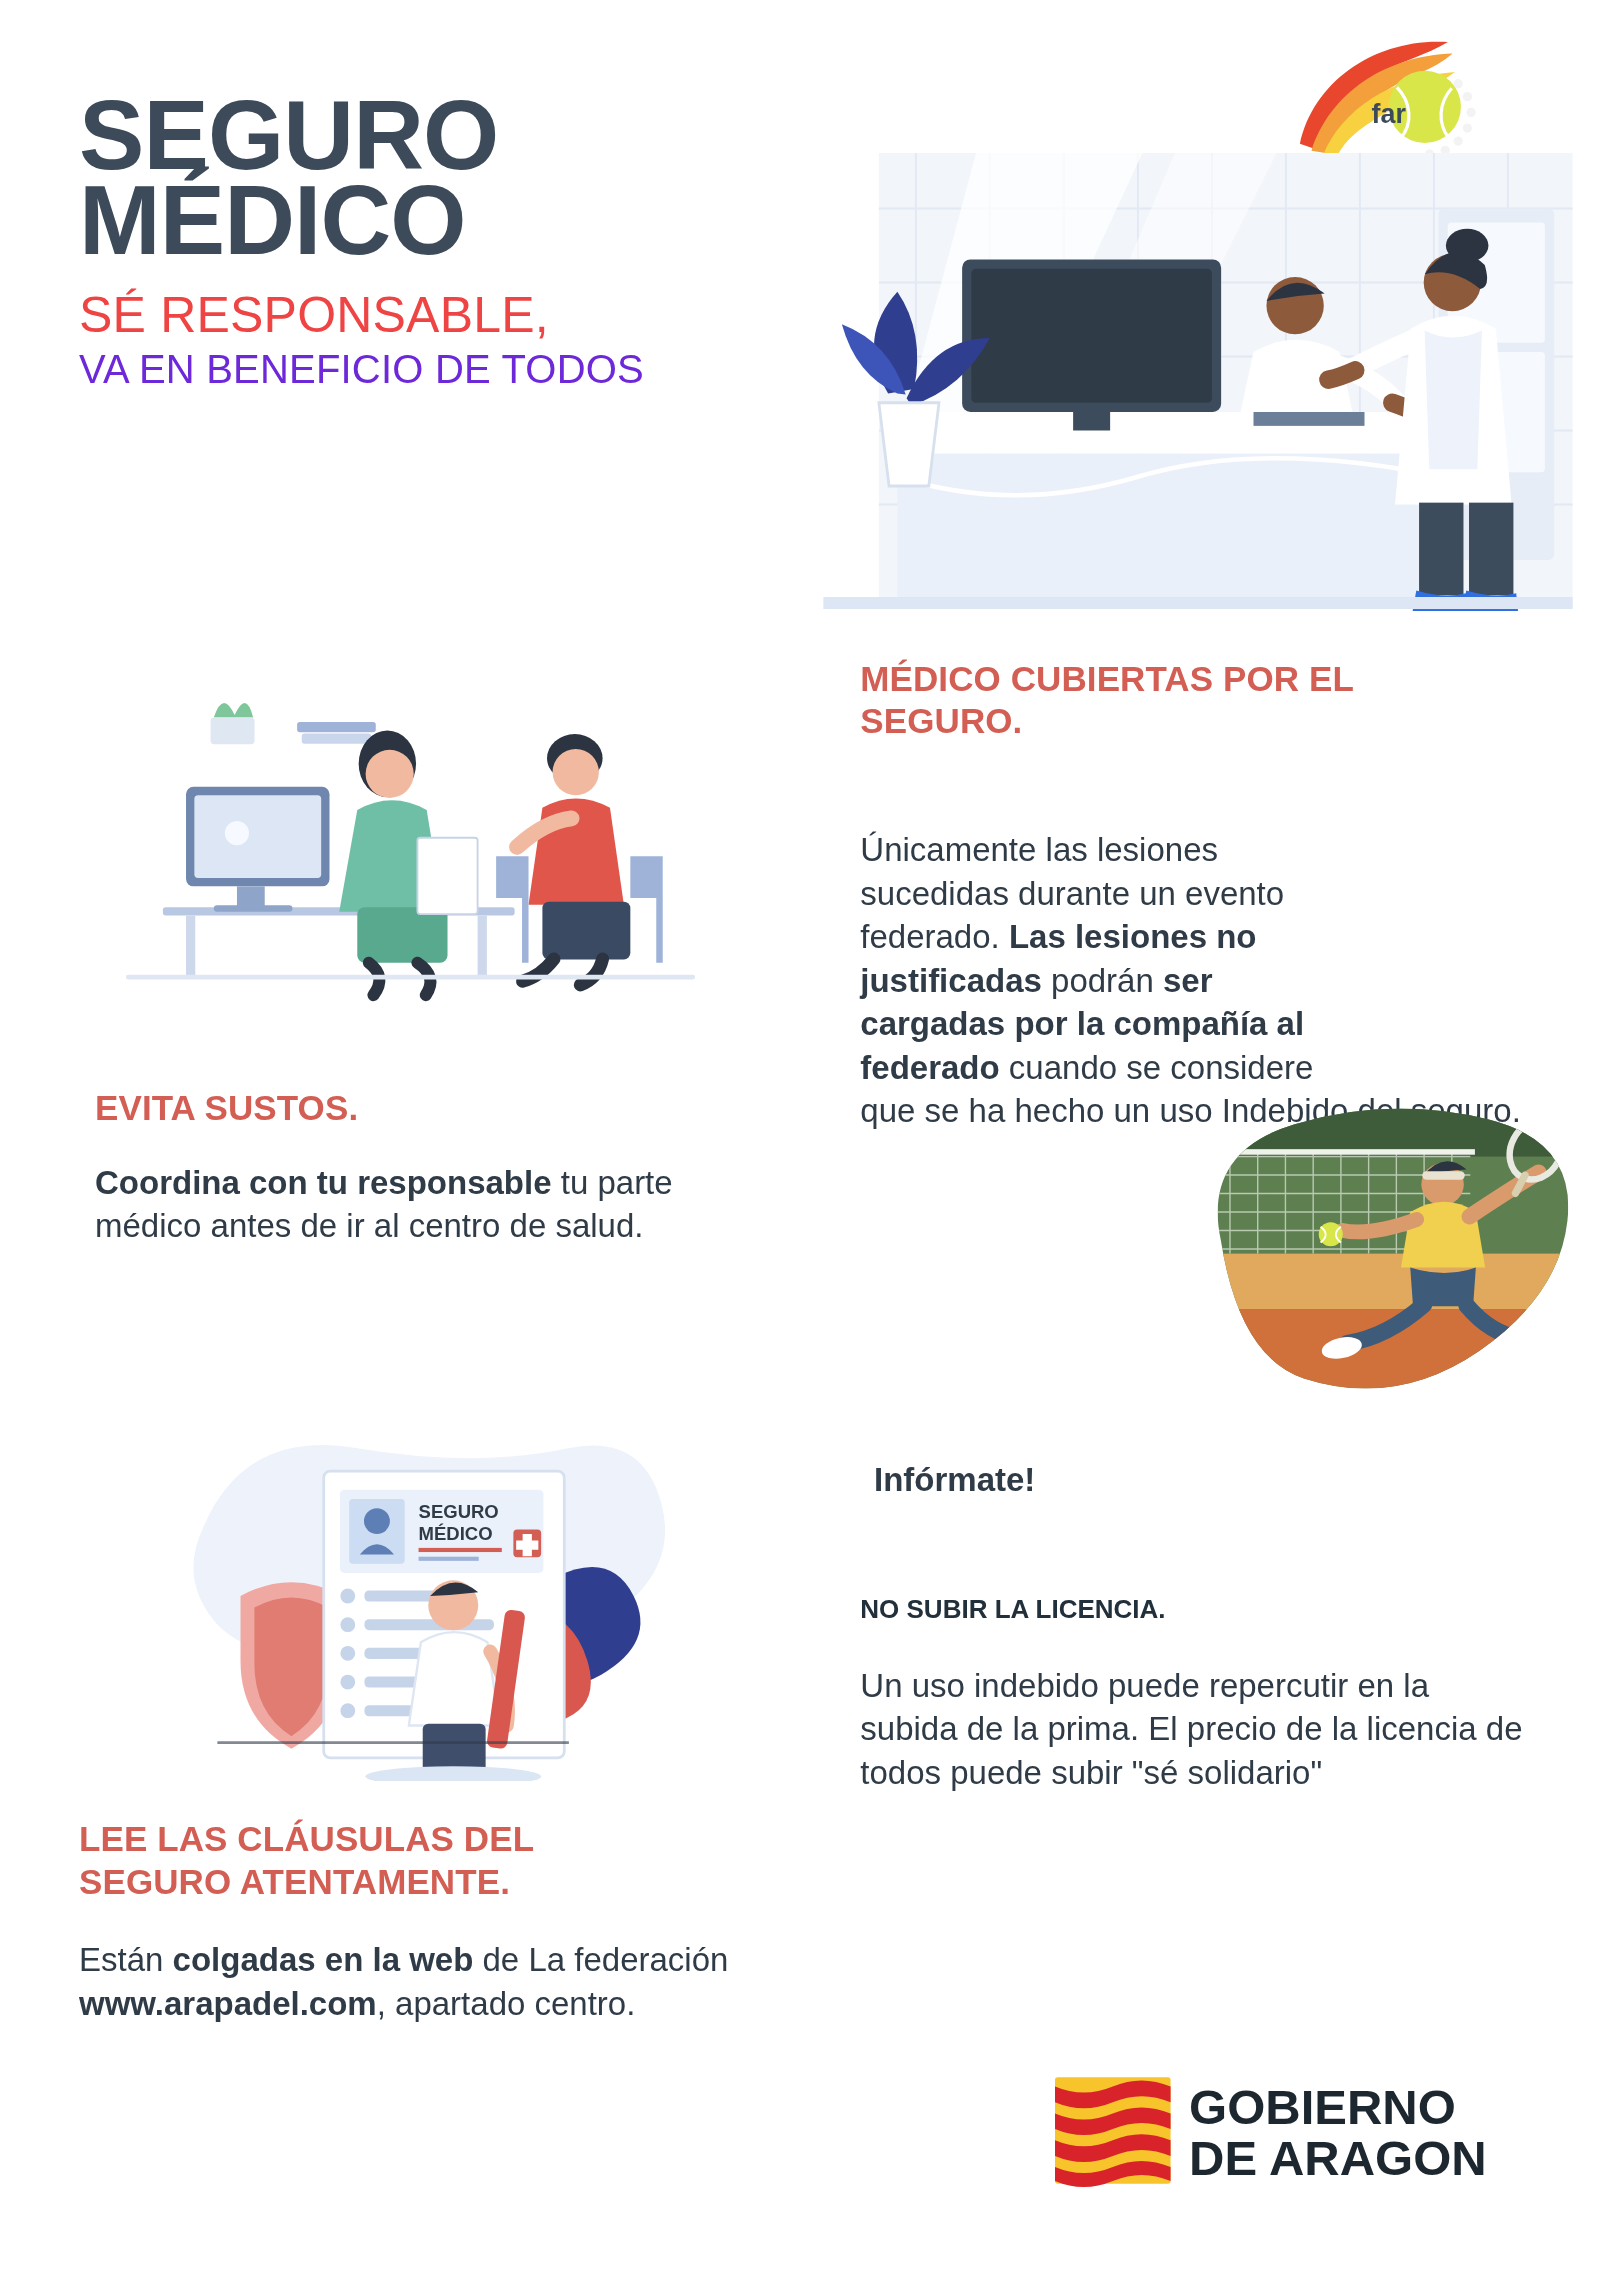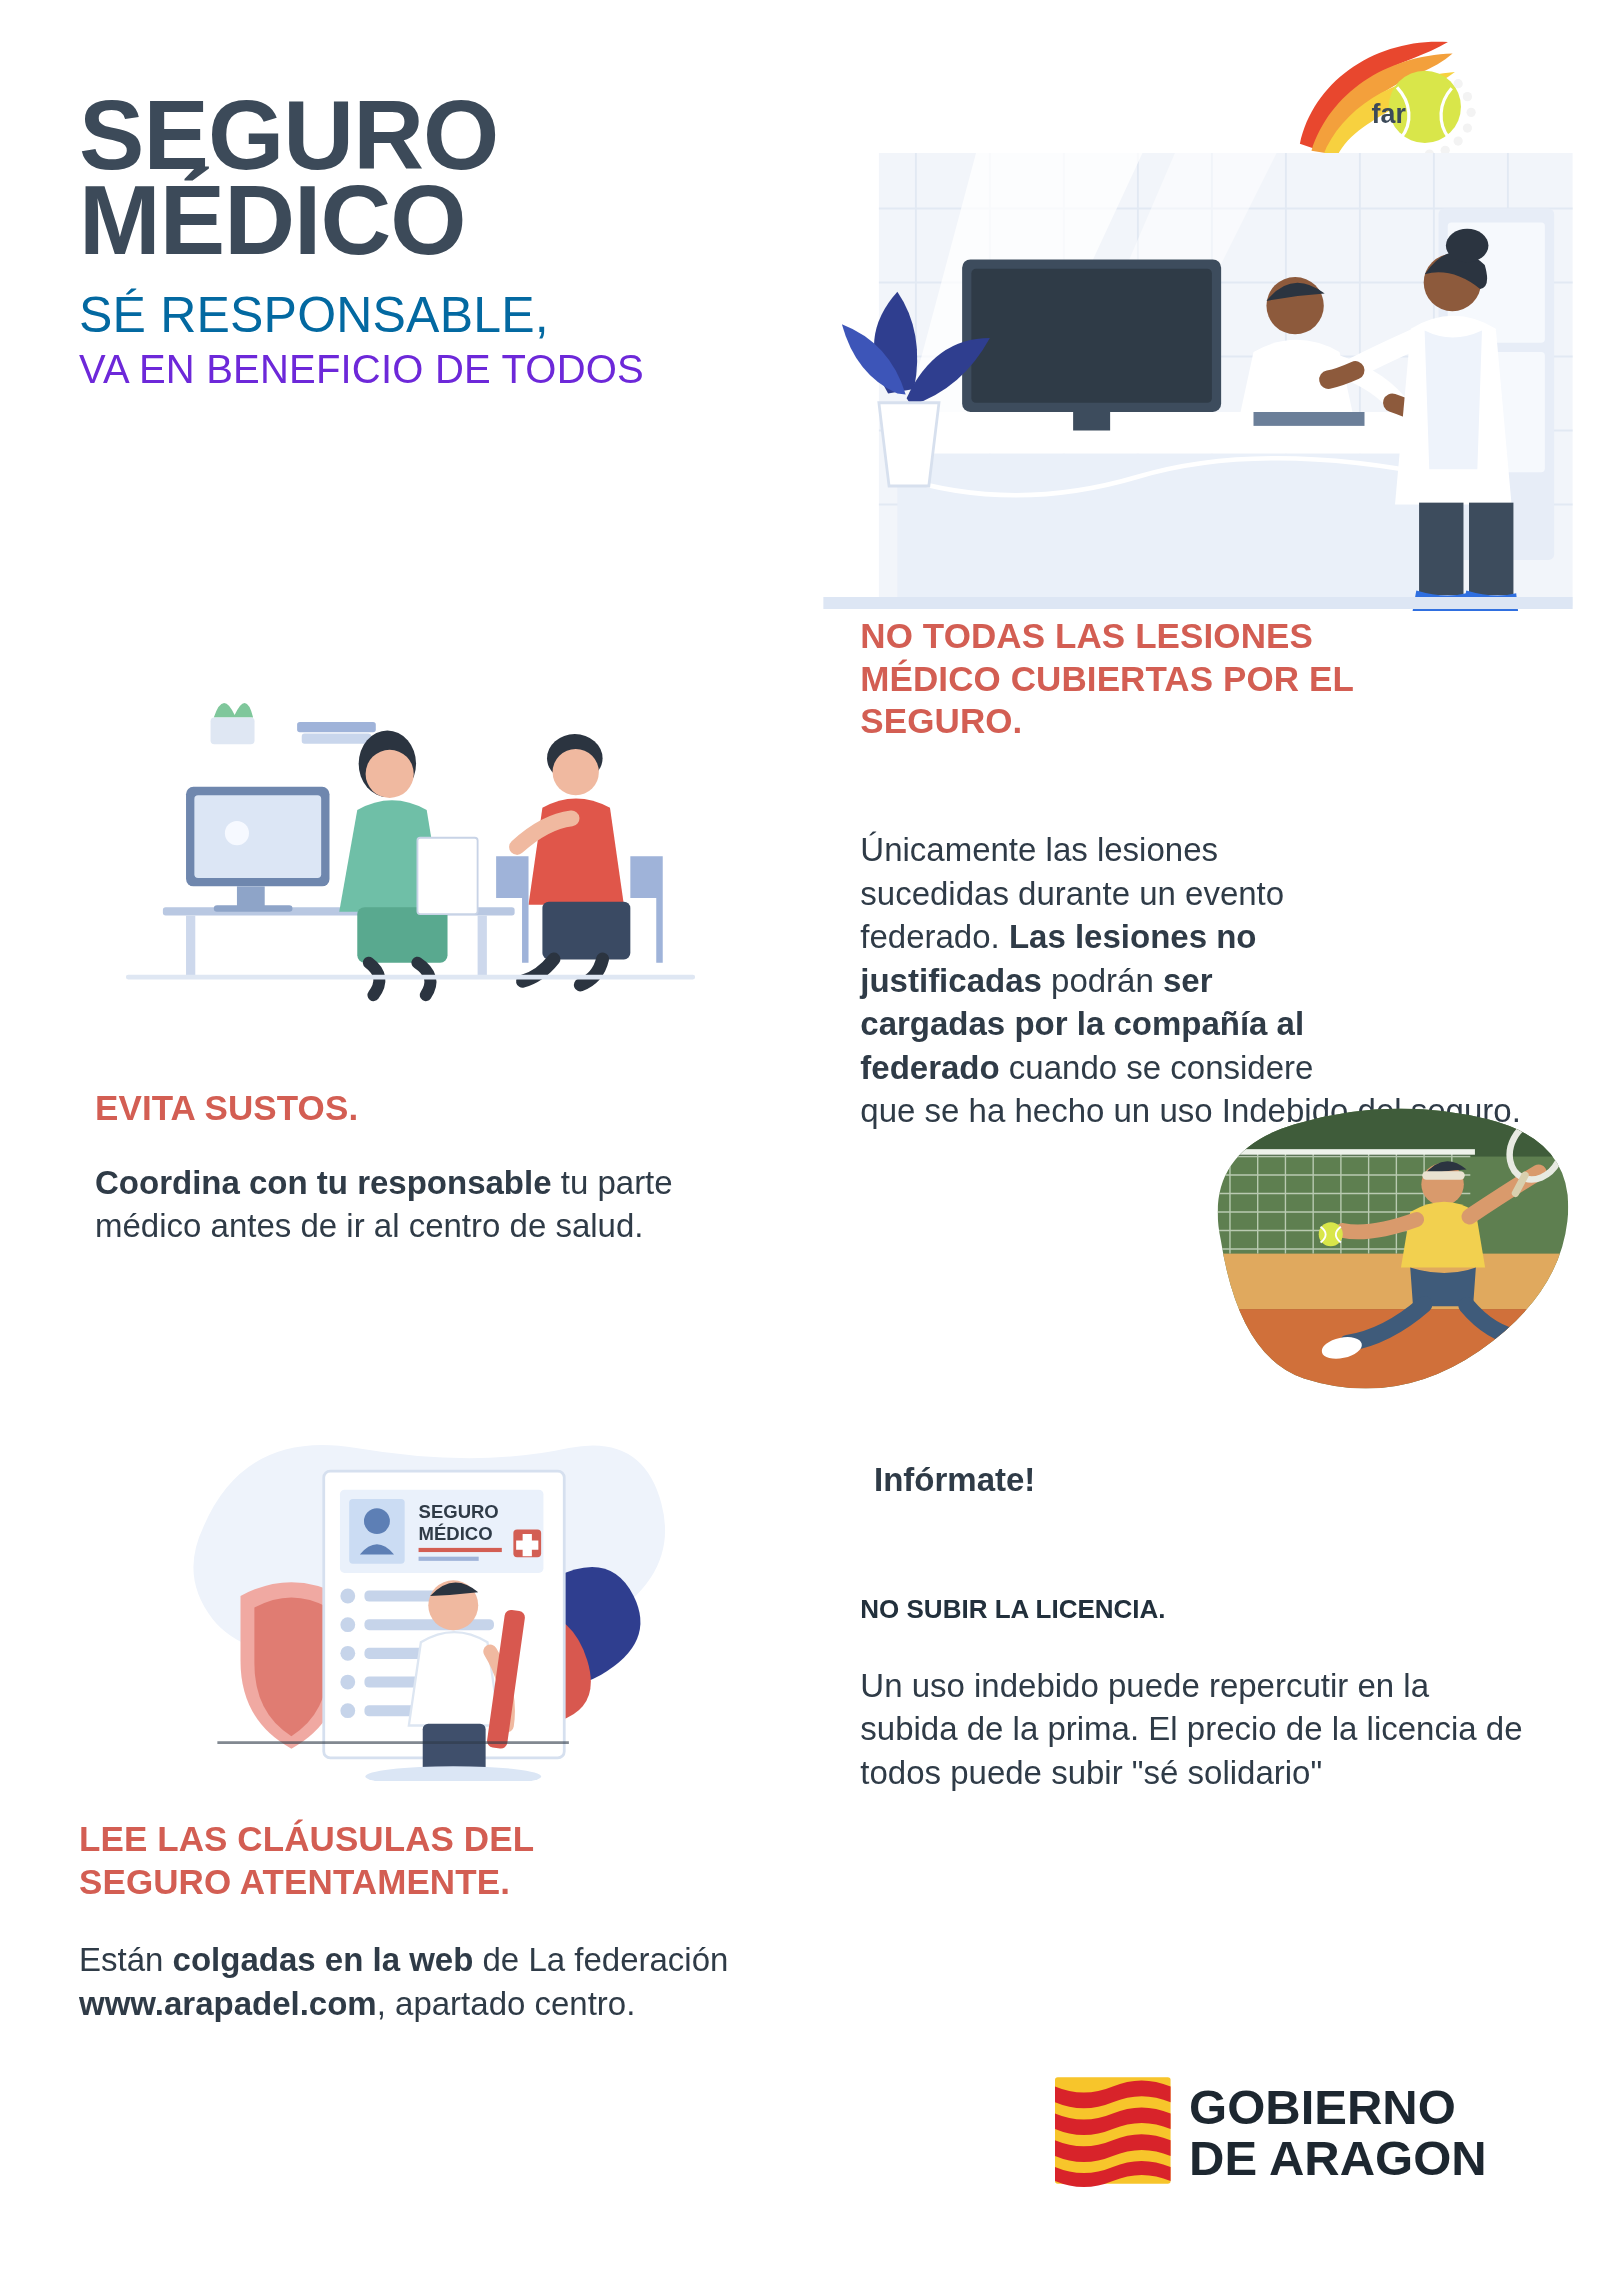--- a/index.html
+++ b/index.html
@@ -52,21 +52,21 @@
     line-height: 0.87;
     letter-spacing: -0.9px;
     font-weight: 800;
     color: #3c4a59;
   }
   .headline .sub1 {
     margin-top: 25px;
     font-size: 50px;
     line-height: 1.05;
     font-weight: 400;
-    color: #0369a1;
+    color: #ef4444;
     letter-spacing: 0.2px;
   }
   .headline .sub2 {
     margin-top: 6.5px;
     font-size: 40px;
     line-height: 1.05;
     font-weight: 400;
     color: #6d28d9;
     letter-spacing: 0.2px;
   }
@@ -384,21 +384,21 @@
         <path d="M140 520 q-70-120 20-220 q60 88 36 210z" fill="#2f3e8f"></path>
         <path d="M180 530 q60-130 180-130 q-60 110 -170 146z" fill="#2f3e8f"></path>
         <path d="M160 520 q-90-40 -120-150 q104 40 138 152z" fill="#3d55b8"></path>
         <path d="M120 540 h130 l-22 180 h-86z" fill="#ffffff" stroke="#d7e0ee" stroke-width="6"></path>
         <rect x="0" y="960" width="1620" height="26" fill="#dde6f4"></rect>
       </svg>
     </div>
 
     <div class="block-nocubiertas">
       <div class="redhead">
-        <span>NO TODAS LAS LESIONES</span><br>
+        <br>
         <span>MÉDICO CUBIERTAS POR EL</span><br>
         <span>SEGURO.</span>
       </div>
     </div>
 
     <div class="block-unicamente">
       <div class="bodytext">
         <div class="float-shape"></div>
         <span>Únicamente las lesiones sucedidas durante un evento federado. </span><b>Las lesiones no justificadas</b><span> podrán </span><b>ser cargadas por la compañía al federado</b><span> cuando se considere que se ha hecho un uso Indebido del seguro.</span>
       </div>

